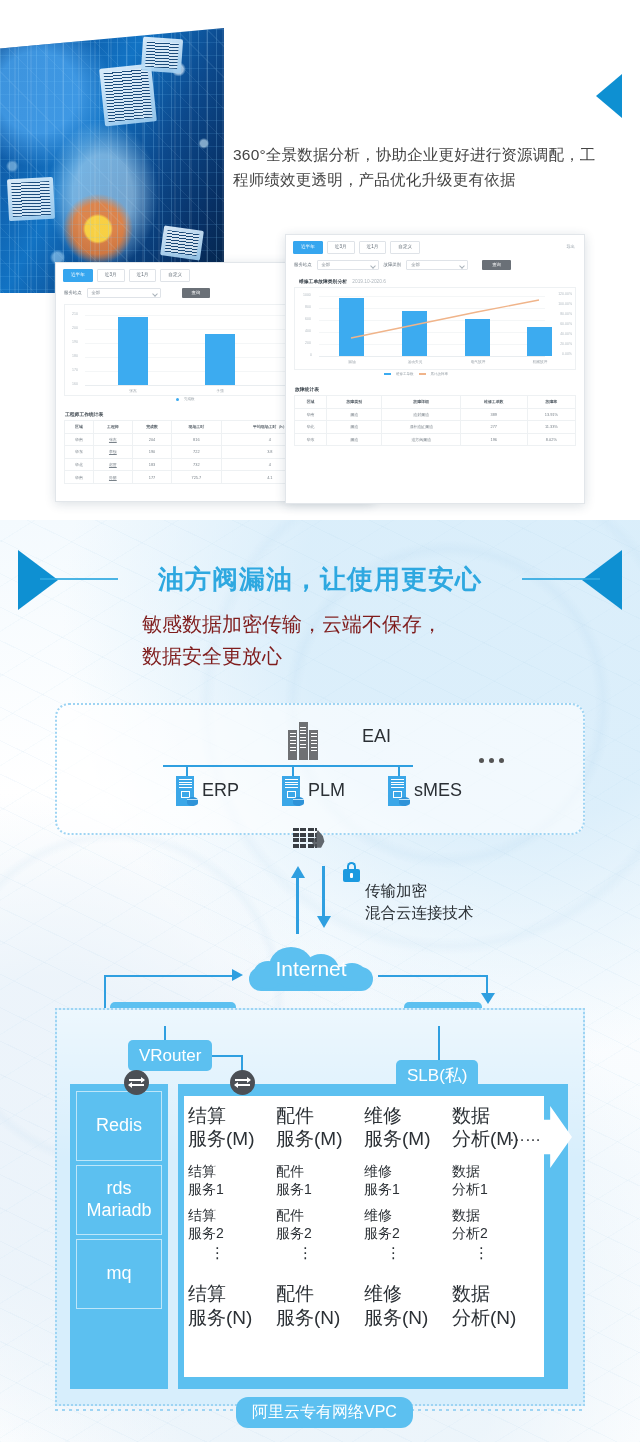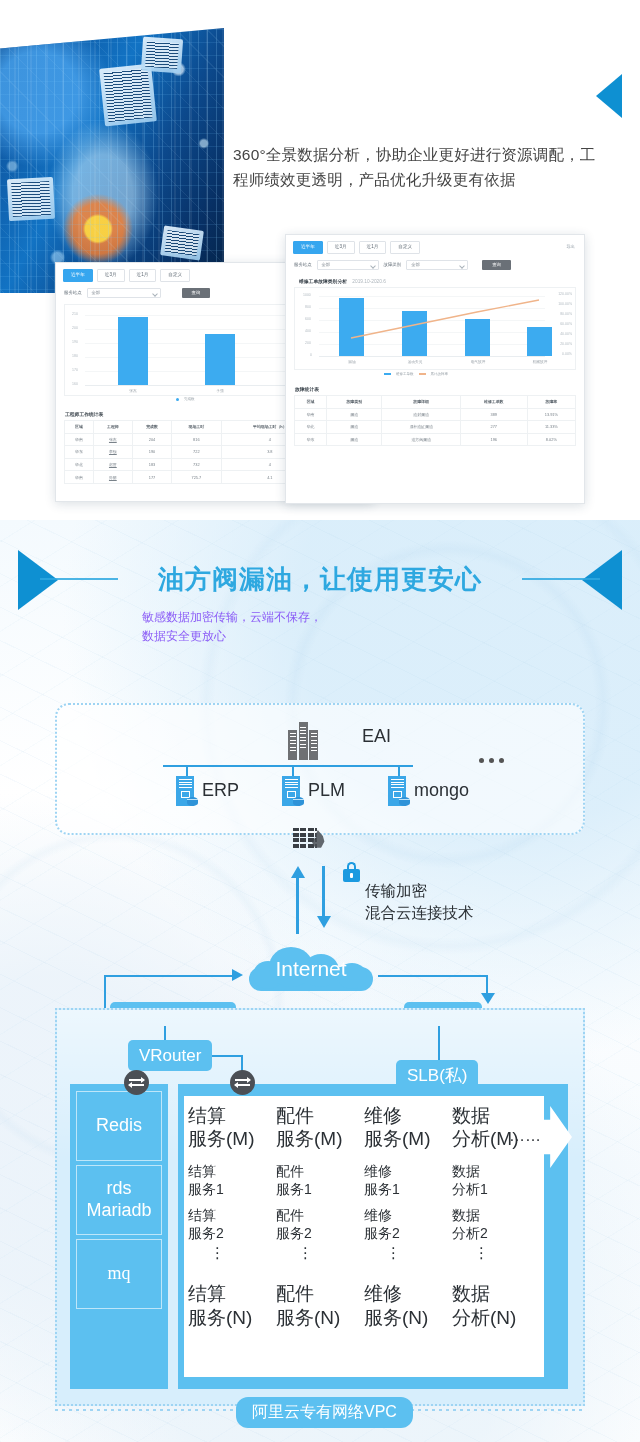--- a/index.html
+++ b/index.html
@@ -147,21 +147,21 @@
   .hl { position:absolute; top:58px; height:2px; background:#2ea8e0; opacity:.85; }
   #hl-l { left:40px; width:78px; }
   #hl-r { left:522px; width:78px; }
   .arr2 { position:absolute; top:30px; width:0; height:0;
           border-top:30px solid transparent; border-bottom:30px solid transparent; }
   #arr2-l { left:18px; border-left:40px solid #0e90d2; }
   #arr2-r { left:582px; border-right:40px solid #0e90d2; }
 
   .s2-sub {
     position:absolute; left:142px; top:88px; width:420px;
-    font-size:12px; line-height:1.6; color:#8b5cf6;
+    font-size:20px; line-height:1.6; color:#7f1d1d;
   }
   .s2-diag-title {
     position:absolute; left:0; top:158px; width:640px; text-align:center;
     font-size:21px; color:#2b3035;
   }
 
   
   .dashbox {
     position:absolute; border:2px dotted #9ed4f3; border-radius:14px;
   }
@@ -231,21 +231,21 @@
 
   #dbcol {
     position:absolute; left:70px; top:1084px; width:98px; height:305px;
     background:#5cc0f0; padding:7px 6px;
   }
   .dbcell {
     border:1px solid rgba(255,255,255,.6); height:70px; margin-bottom:4px;
     display:flex; align-items:center; justify-content:center;
     color:#fff; font-size:18px; line-height:1.2; text-align:center;
   }
-  .dbcell:last-child{ margin-bottom:0;font-family:Liberation Serif, serif; }
+  .dbcell:last-child{ margin-bottom:0; }
 
   #svcband { position:absolute; left:178px; top:1084px; width:390px; height:305px; background:#5cc0f0; }
   #svcwhite { position:absolute; left:184px; top:1096px; width:360px; height:281px; background:#fff; }
   .bigarrow {
     position:absolute; left:520px; top:1106px; width:52px; height:62px; background:#fff;
     clip-path: polygon(0% 22%, 58% 22%, 58% 0%, 100% 50%, 58% 100%, 58% 78%, 0% 78%);
   }
   .svc-grid { position:absolute; left:188px; top:1104px; width:352px; }
   .svc-row { display:flex; }
   .svc-cell { width:88px; white-space:nowrap; }
@@ -534,21 +534,21 @@
 <div class="srv-blue" style="left:282px;top:776px">
   <div class="body"></div>
     <div class="db"></div>
 </div>
 <div class="node-label" style="left:308px;top:780px">PLM</div>
 
 <div class="srv-blue" style="left:388px;top:776px">
   <div class="body"></div>
     <div class="db"></div>
 </div>
-<div class="node-label" style="left:414px;top:780px">mongo</div>
+<div class="node-label" style="left:414px;top:780px">sMES</div>
 
 <div class="fw">
   <div class="brick"></div>
     <div class="flame"></div>
 </div>
 
 <div class="arrow-up" style="left:296px;top:876px;height:58px"></div>
 <div class="ahead" style="left:290.5px;top:866px;border-bottom:12px solid #2f9fe0"></div>
 <div class="arrow-dn" style="left:322px;top:866px;height:52px"></div>
 <div class="ahead" style="left:316.5px;top:916px;border-top:12px solid #2f9fe0"></div>

